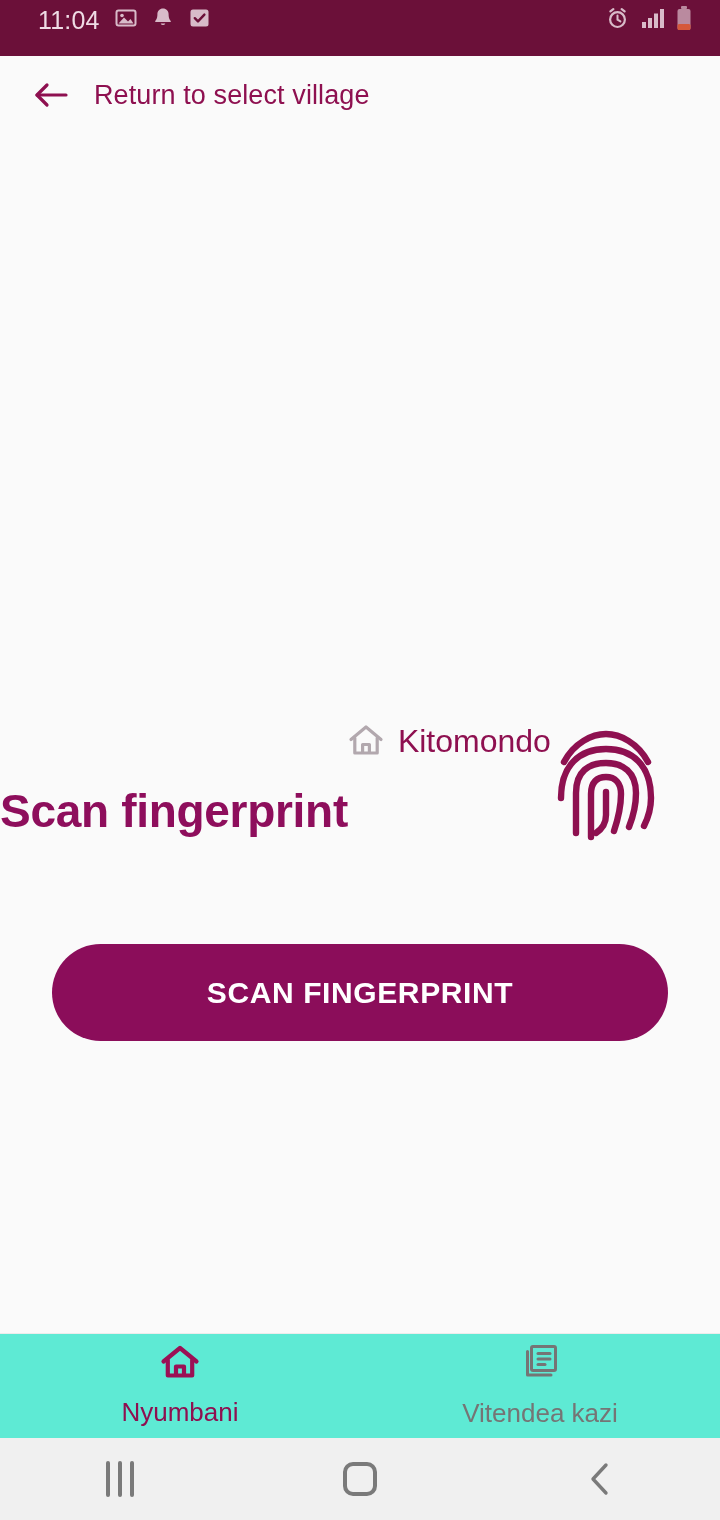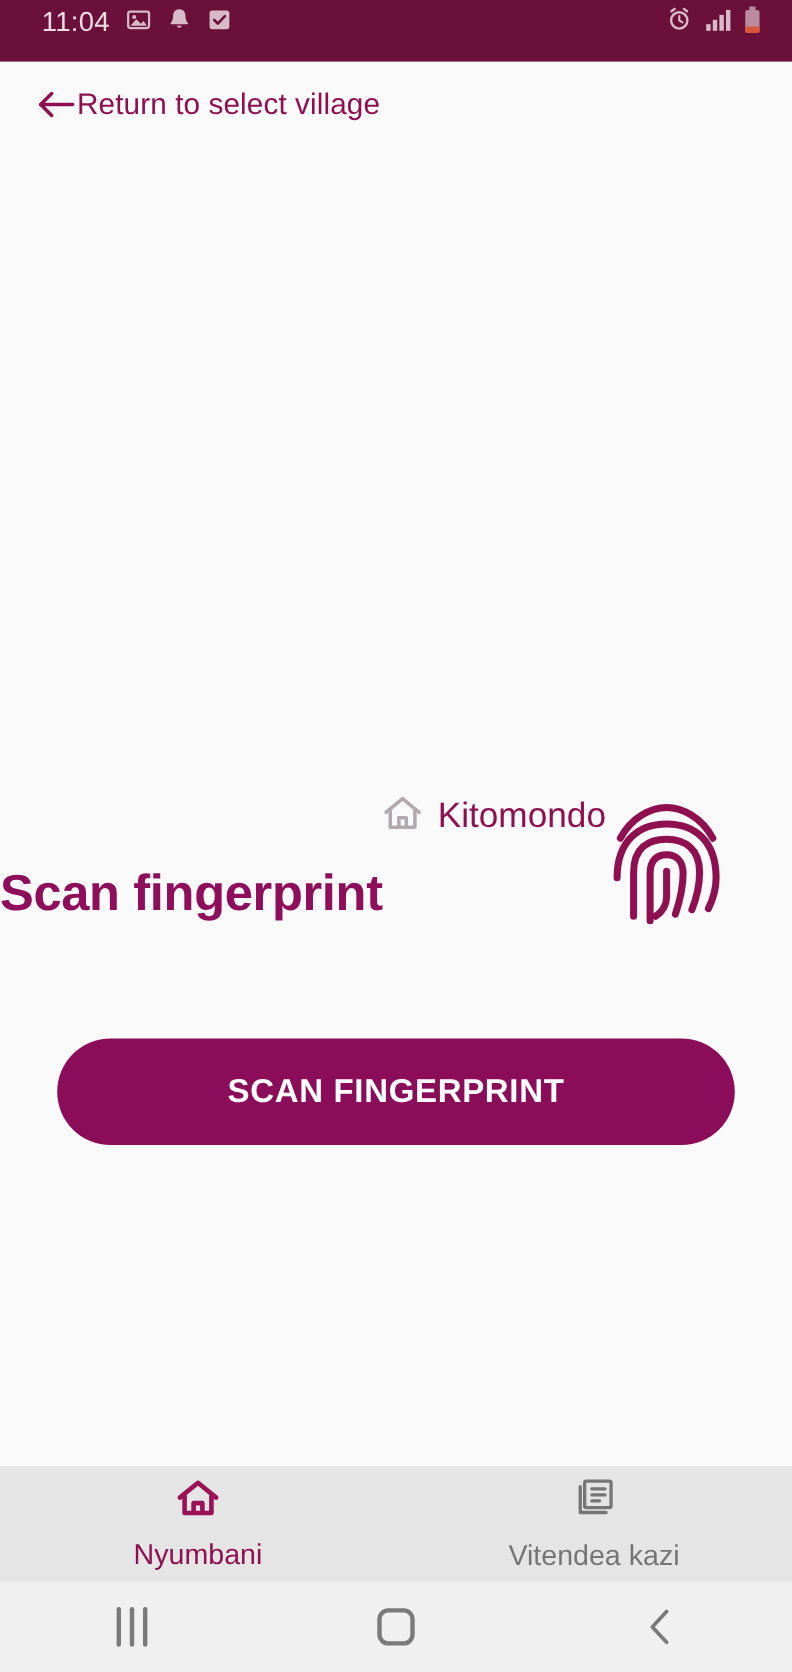--- a/index.html
+++ b/index.html
@@ -30,21 +30,21 @@
     font-size:25px; letter-spacing:.2px; color:#EFDCE5;
     font-family:"Liberation Sans", sans-serif;
   }
   .sb-ico{ display:block; opacity:.88; }
 
   
   .appbar{
     flex:0 0 auto;
     height:78px;
     display:flex; align-items:center;
-    padding-left:32px; 
+    padding-left:32px; gap:24px;
   }
   .back-arrow{ display:flex; align-items:center; }
   .appbar-title{
     font-size:27px; color:#8E1050; letter-spacing:.1px;
   }
 
   
   .content{
     flex:1 1 auto;
     position:relative;
@@ -78,21 +78,21 @@
     letter-spacing:.6px;
     font-family:"Liberation Sans", sans-serif;
     cursor:pointer;
     display:flex; align-items:center; justify-content:center;
   }
 
   
   .tabbar{
     flex:0 0 105px;
     border-top:1px solid #ECECEC;
-    background:#e5e5e5;
+    background:#5eead4;
     display:flex;
   }
   .tab{
     flex:1; display:flex; flex-direction:column;
     align-items:center; justify-content:center;
     gap:13px; cursor:pointer;
   }
   .tab-label{ font-size:26px; }
   .tab.active .tab-label{ color:#8E1050; }
   .tab.inactive .tab-label{ color:#757575; }

